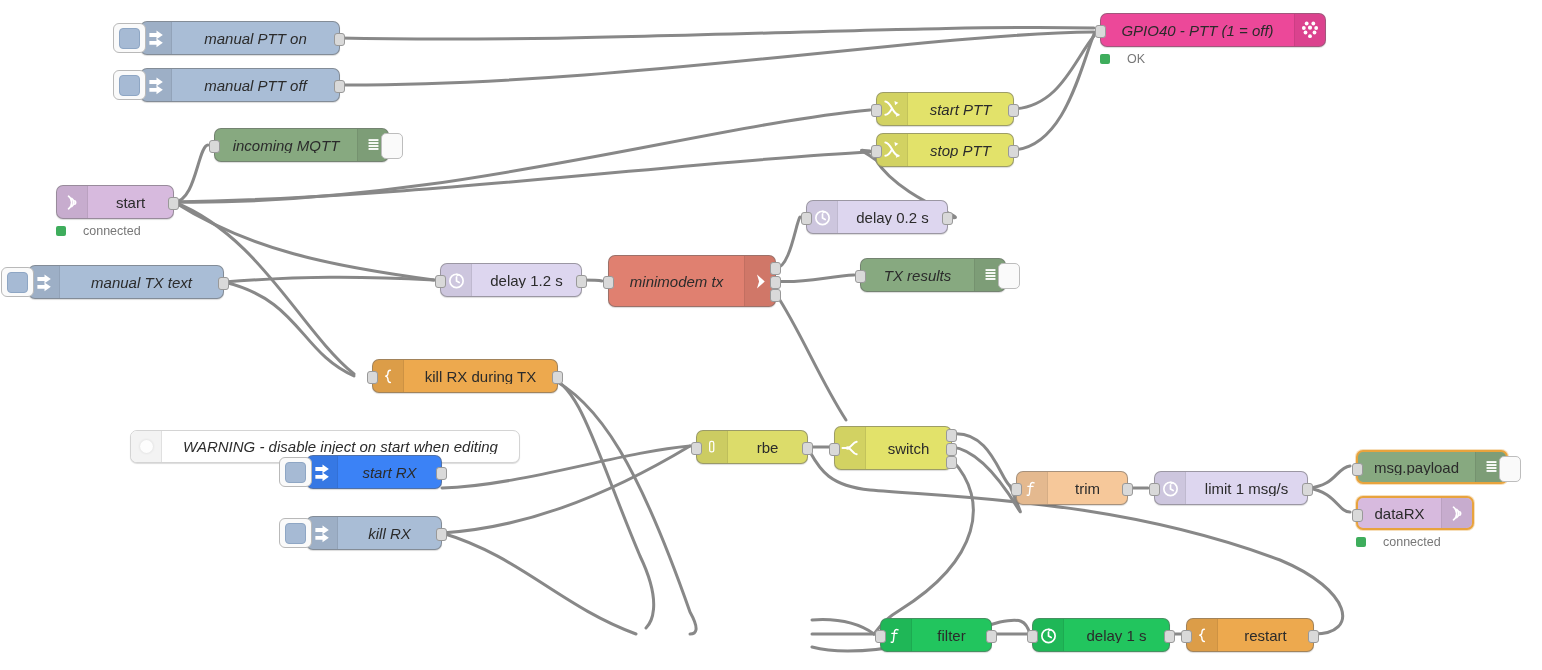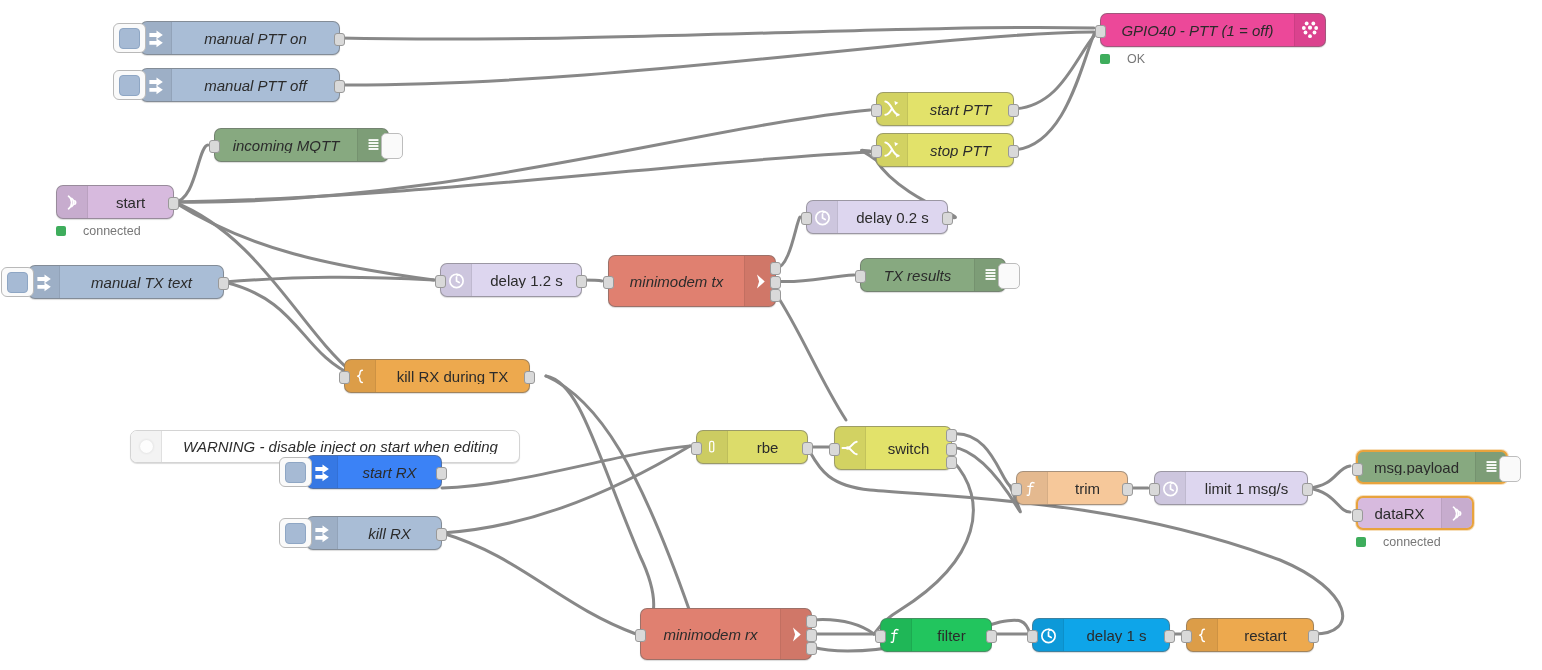--- a/index.html
+++ b/index.html
@@ -307,21 +307,21 @@
         <svg width="17" height="19" viewBox="0 0 24 24">
           <rect x="5" y="3" width="14" height="2.6" fill="#fff"></rect>
           <rect x="5" y="7.2" width="14" height="2.6" fill="#fff"></rect>
           <rect x="5" y="11.4" width="14" height="2.6" fill="#fff"></rect>
           <rect x="5" y="15.6" width="14" height="2.6" fill="#fff"></rect>
         </svg>
       </div>
       <div class="dbgcap" style="height: 26px;"></div>
       <div class="port in" style="top: 10.5px;"></div>
     </div>
-    <div class="node" style="left: 344px; top: 359px; width: 186px; height: 34px; background: rgb(237, 169, 78);">
+    <div class="node" style="left: 372px; top: 359px; width: 186px; height: 34px; background: rgb(237, 169, 78);">
       <div class="icbox">
         <svg width="15" height="21" viewBox="0 0 24 24">
           <path d="M15 2 C11 2 11 5 11 8 C11 10.5 9 11 7.5 11.5 C9 12 11 12.8 11 15.5 C11 18.5 11 21.5 15 21.5" stroke="#fff" stroke-width="2.3" fill="none" stroke-linecap="round" stroke-linejoin="round"></path>
         </svg>
       </div>
       <div class="lbl">kill RX during TX</div>
       <div class="port in" style="top: 10.5px;"></div>
       <div class="port out" style="top: 10.5px;"></div>
     </div>
     <div class="node italic" style="left: 130px; top: 430px; width: 390px; height: 33px; background: rgb(255, 255, 255); border-color: rgb(212, 212, 212);">
@@ -425,44 +425,32 @@
       <div class="lbl">dataRX</div>
       <div class="icbox right">
         <svg width="19" height="19" viewBox="0 0 24 24">
           <path d="M7 4 A10 10 0 0 1 7 20" stroke="#fff" stroke-width="2.2" fill="none" stroke-linecap="round"></path>
           <path d="M11 7 A6 6 0 0 1 11 17" stroke="#fff" stroke-width="2.2" fill="none" stroke-linecap="round"></path>
           <path d="M15 10 A2.6 2.6 0 0 1 15 14" stroke="#fff" stroke-width="2.2" fill="none" stroke-linecap="round"></path>
         </svg>
       </div>
       <div class="port in" style="top: 10.5px;"></div>
     </div>
-    <div class="node italic" style="left: 640px; top: 608px; width: 172px; height: 52px; background: rgb(224, 128, 112);">
-      <div class="lbl">minimodem rx</div>
-      <div class="icbox right">
-        <svg width="17" height="21" viewBox="0 0 24 24">
-          <path d="M7 2 L18 12 L7 22 L10 12 Z" fill="#fff"></path>
-        </svg>
-      </div>
-      <div class="port in" style="top: 19.5px;"></div>
-      <div class="port out" style="top: 6px;"></div>
-      <div class="port out" style="top: 19.5px;"></div>
-      <div class="port out" style="top: 33px;"></div>
-    </div>
     <div class="node" style="left: 880px; top: 618px; width: 112px; height: 34px; background: #22c55e;">
       <div class="icbox">
         <svg width="15" height="21" viewBox="0 0 24 24">
           <path d="M14.5 3 C11 1.5 9 3 8.6 6.5 L7 20.5 C6.6 23 5 23.5 3.5 22.5" stroke="#fff" stroke-width="2.2" fill="none" stroke-linecap="round"></path>
           <path d="M4.5 8.5 H13" stroke="#fff" stroke-width="2.2" stroke-linecap="round"></path>
         </svg>
       </div>
       <div class="lbl">filter</div>
       <div class="port in" style="top: 10.5px;"></div>
       <div class="port out" style="top: 10.5px;"></div>
     </div>
-    <div class="node" style="left: 1032px; top: 618px; width: 138px; height: 34px; background: #0ea5e9;">
+    <div class="node" style="left: 1032px; top: 618px; width: 138px; height: 34px; background: #22c55e;">
       <div class="icbox">
         <svg width="19" height="19" viewBox="0 0 24 24">
           <circle cx="12" cy="12.5" r="8.4" stroke="#fff" stroke-width="2.1" fill="none"></circle>
           <path d="M12 7.6 V12.6 L15.4 14.6" stroke="#fff" stroke-width="2.1" fill="none" stroke-linecap="round"></path>
           <path d="M12 2.8 L16.2 5.2 L12 7.2 Z" fill="#fff"></path>
         </svg>
       </div>
       <div class="lbl">delay 1 s</div>
       <div class="port in" style="top: 10.5px;"></div>
       <div class="port out" style="top: 10.5px;"></div>

